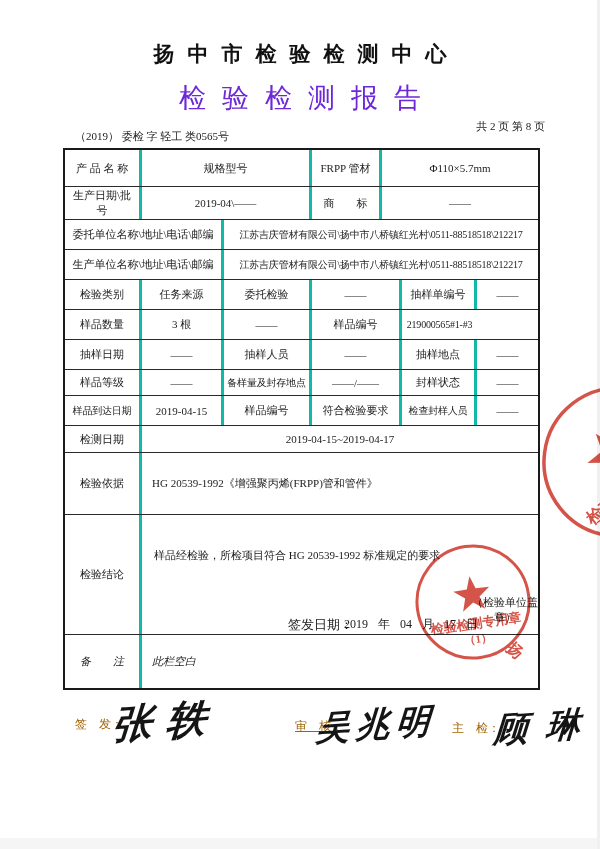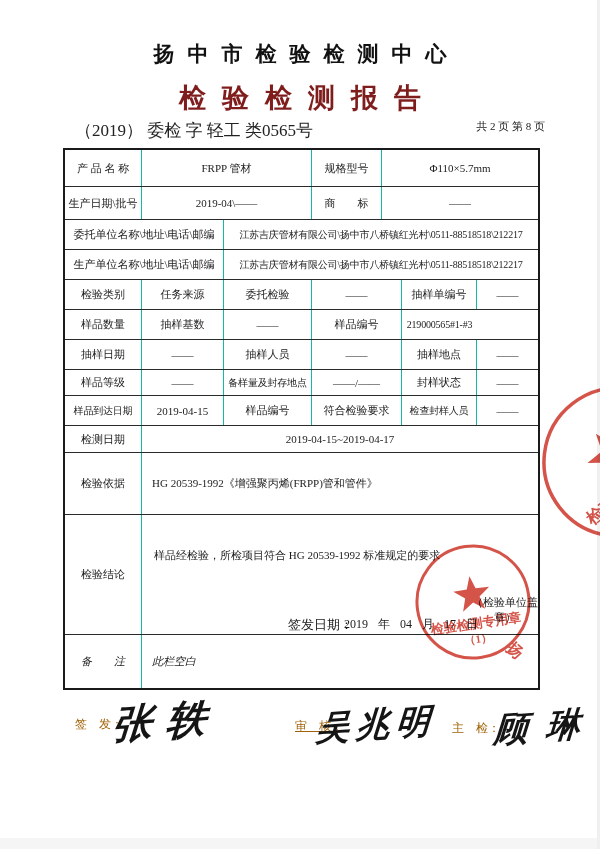--- a/index.html
+++ b/index.html
@@ -11,40 +11,40 @@
   .scan-edge-bottom { position:absolute; left:0; right:0; bottom:0; height:11px; background:#f5f5f5; }
   .scan-edge-right { position:absolute; top:0; bottom:0; right:0; width:3px; background:#f0f0f0; }
 
   .org-title {
     position:absolute; top:40px; left:0; width:100%; text-align:center;
     font-size:21px; font-weight:bold; letter-spacing:13px; padding-left:13px;
     box-sizing:border-box; color:#111;
   }
   .report-title {
     position:absolute; top:80px; left:0; width:100%; text-align:center;
-    font-size:27px; font-weight:bold; letter-spacing:16px; padding-left:16px;
-    box-sizing:border-box; color:#7f1d1d;
-  }
-  .doc-number { position:absolute; top:119px; left:75px; font-size:17px; color:#222; }
+    font-size:27px; font-weight:normal; letter-spacing:16px; padding-left:16px;
+    box-sizing:border-box; color:#6d28d9;
+  }
+  .doc-number { position:absolute; top:129px; left:75px; font-size:11px; color:#222; }
   .page-info  { position:absolute; top:119px; right:55px; font-size:11px; color:#222; }
 
   .report-table {
     position:absolute; left:63px; top:148px; width:477px;
     border:2px solid #1a1a1a; box-sizing:border-box; background:transparent;
     z-index:1;
   }
   .trow { display:grid; border-bottom:1px solid #2a2a2a; box-sizing:border-box; }
   .trow:last-child { border-bottom:none;font-style:italic; }
   .cols4 { grid-template-columns:77fr 170fr 70fr 156fr; }
   .cols2w{ grid-template-columns:159fr 314fr; }
   .cols6 { grid-template-columns:77fr 82fr 88fr 90fr 75fr 61fr; }
   .cols2 { grid-template-columns:77fr 396fr; }
   .cell {
     display:flex; align-items:center; justify-content:center; text-align:center;
-    font-size:11px; padding:1px 3px; border-right:1px solid #14b8a6;
+    font-size:11px; padding:1px 3px; border-right:3px solid #14b8a6;
     box-sizing:border-box; overflow:hidden; color:#1c1c1c;
   }
   .cell:last-child { border-right:none; }
   .cell.left { justify-content:flex-start; text-align:left; padding-left:10px; }
   .cell.small { font-size:10px; letter-spacing:-0.2px; }
   .h37{height:37px}.h33{height:33px}.h30{height:30px}.h26{height:26px}
   .h27{height:27px}.h62{height:62px}.h120{height:120px}.h53{height:53px}
 
   .conclusion-cell { position:relative; display:block; padding:0; }
   .conclusion-text { position:absolute; left:12px; top:33px; right:8px; font-size:11px; text-align:left; }
@@ -79,22 +79,22 @@
 
   <div class="org-title">扬中市检验检测中心</div>
   <div class="report-title">检验检测报告</div>
   <div class="doc-number">（2019） 委检 字 轻工 类0565号</div>
   <div class="page-info">共 2 页 第 8 页</div>
 
   <div class="report-table">
 
     <div class="trow cols4 h37">
       <div class="cell">产 品 名 称</div>
+      <div class="cell">规格型号</div>
       <div class="cell">FRPP 管材</div>
-      <div class="cell">规格型号</div>
       <div class="cell">Φ110×5.7mm</div>
     </div>
 
     <div class="trow cols4 h33">
       <div class="cell">生产日期\批号</div>
       <div class="cell">2019-04\——</div>
       <div class="cell">商　　标</div>
       <div class="cell">——</div>
     </div>
 
@@ -112,21 +112,21 @@
       <div class="cell">检验类别</div>
       <div class="cell">任务来源</div>
       <div class="cell">委托检验</div>
       <div class="cell">——</div>
       <div class="cell">抽样单编号</div>
       <div class="cell">——</div>
     </div>
 
     <div class="trow cols6 h30">
       <div class="cell">样品数量</div>
-      <div class="cell">抽样基数</div>
+      <div class="cell">3 根</div>
       <div class="cell">——</div>
       <div class="cell">样品编号</div>
       <div class="cell small">219000565#1-#3</div>
     </div>
 
     <div class="trow cols6 h30">
       <div class="cell">抽样日期</div>
       <div class="cell">——</div>
       <div class="cell">抽样人员</div>
       <div class="cell">——</div>

